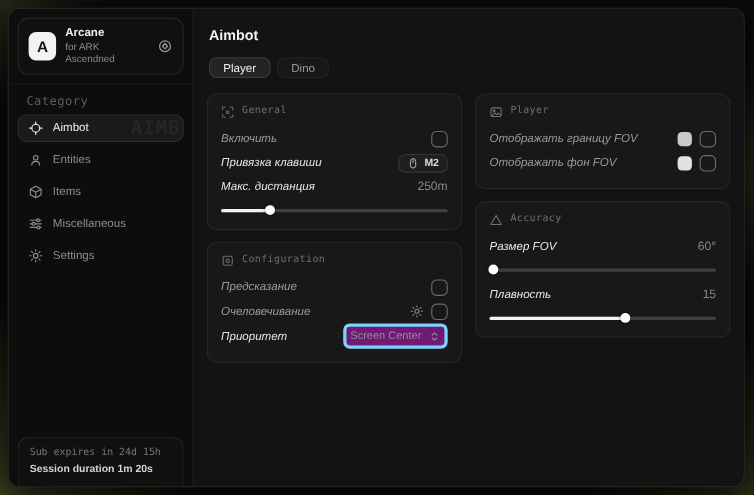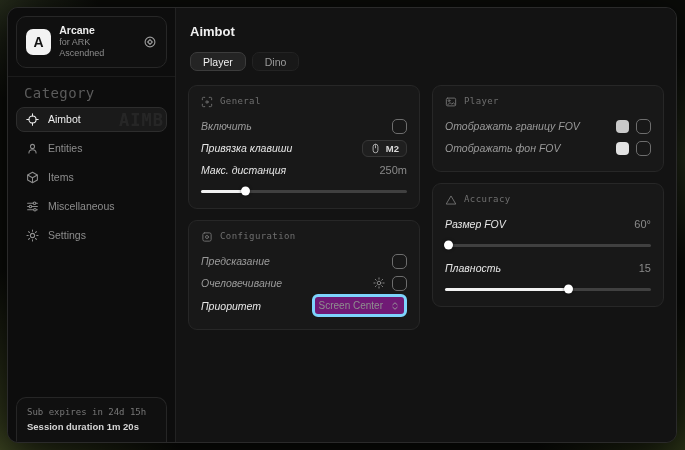--- a/index.html
+++ b/index.html
@@ -27,21 +27,21 @@
   }
   .logo {
     width:26px; height:26px; border-radius:7px; background:#f3f3f3; color:#141414;
     font-weight:bold; font-size:14px; display:flex; align-items:center; justify-content:center;
   }
   .sb-titles { display:flex; flex-direction:column; line-height:1.25; }
   .sb-title { color:#ededed; font-size:10.5px; font-weight:bold; }
   .sb-subtitle { color:#8b8b8b; font-size:9px; }
   .sb-compass { margin-left:auto; color:#9a9a9a; display:flex; }
   .sb-divider { border-bottom:1px solid #1b1b1b; margin:2px 0 6px 0; }
-  .category-label { margin:2px 16px 6px 16px; color:#5c5c5c; font-size:14px; font-family:"DejaVu Sans Mono", monospace; letter-spacing:.4px; }
+  .category-label { margin:2px 16px 6px 16px; color:#5c5c5c; font-size:11px; font-family:"DejaVu Sans Mono", monospace; letter-spacing:.4px; }
   .nav { display:flex; flex-direction:column; gap:4px; padding:0 8px; }
   .nav-item {
     height:25px; border-radius:8px; display:flex; align-items:center; gap:9px;
     padding:0 9px; color:#8d8d8d; font-size:10.5px; border:1px solid transparent; position:relative; overflow:hidden;
   }
   .nav-item .nicon { display:flex; color:inherit; }
   .nav-item.active { background:#1a1a1a; border-color:#2d2d2d; color:#ededed; }
   .watermark {
     position:absolute; right:2px; top:2px; font-size:17px; font-weight:800; letter-spacing:1px;
     color:#ffffff; opacity:.055; filter:blur(.6px); pointer-events:none; font-family:"DejaVu Sans Mono", monospace;

